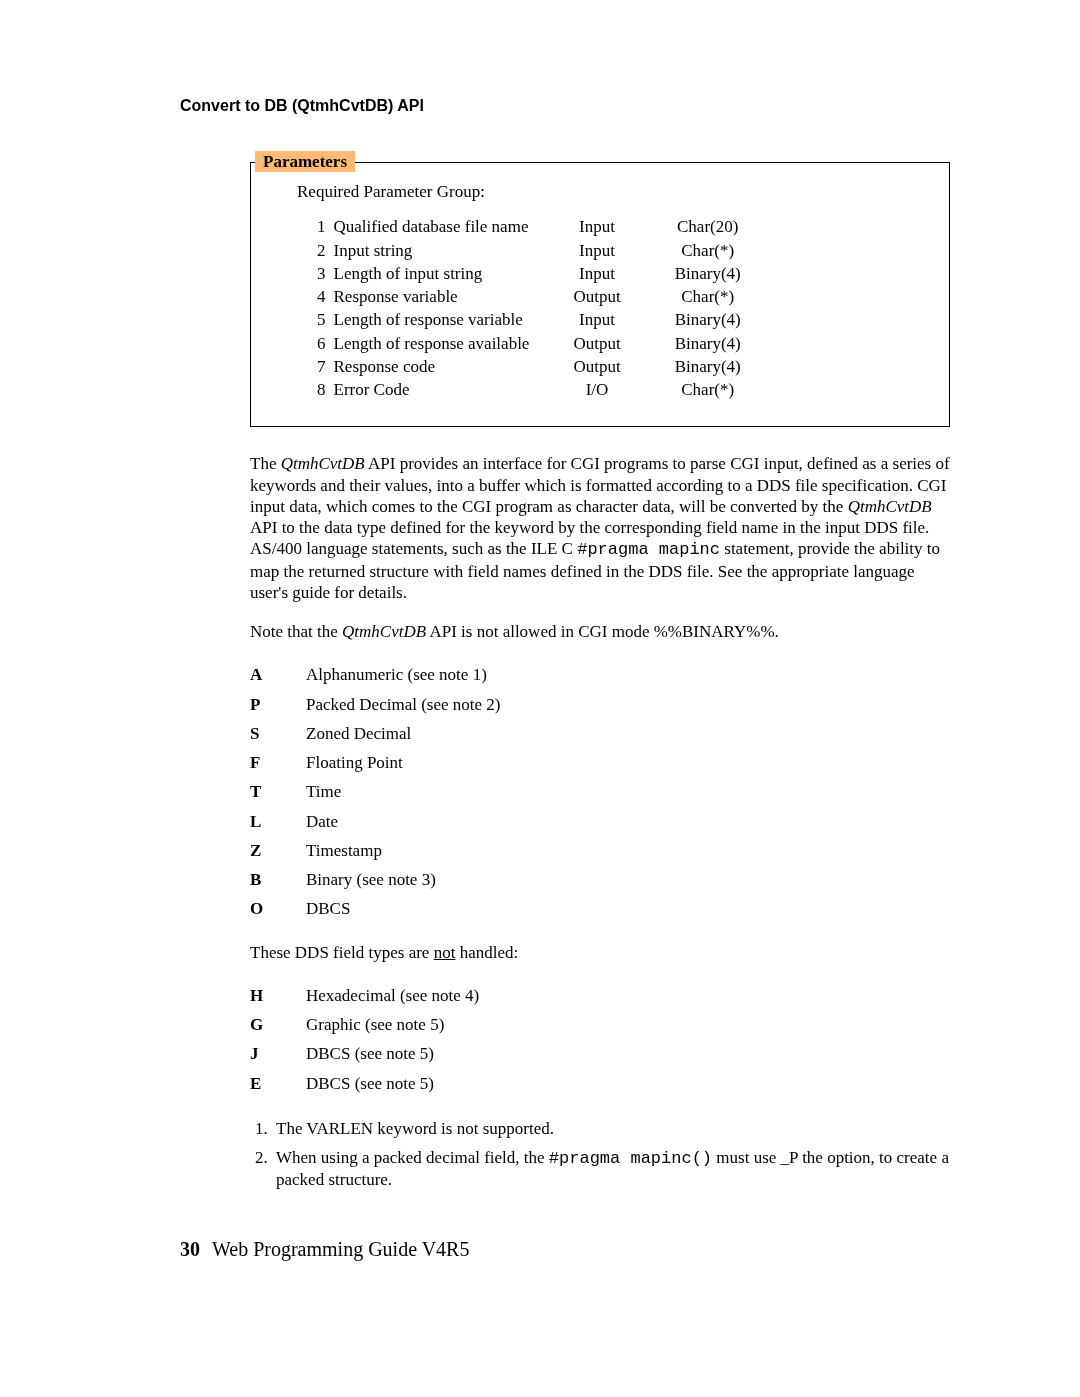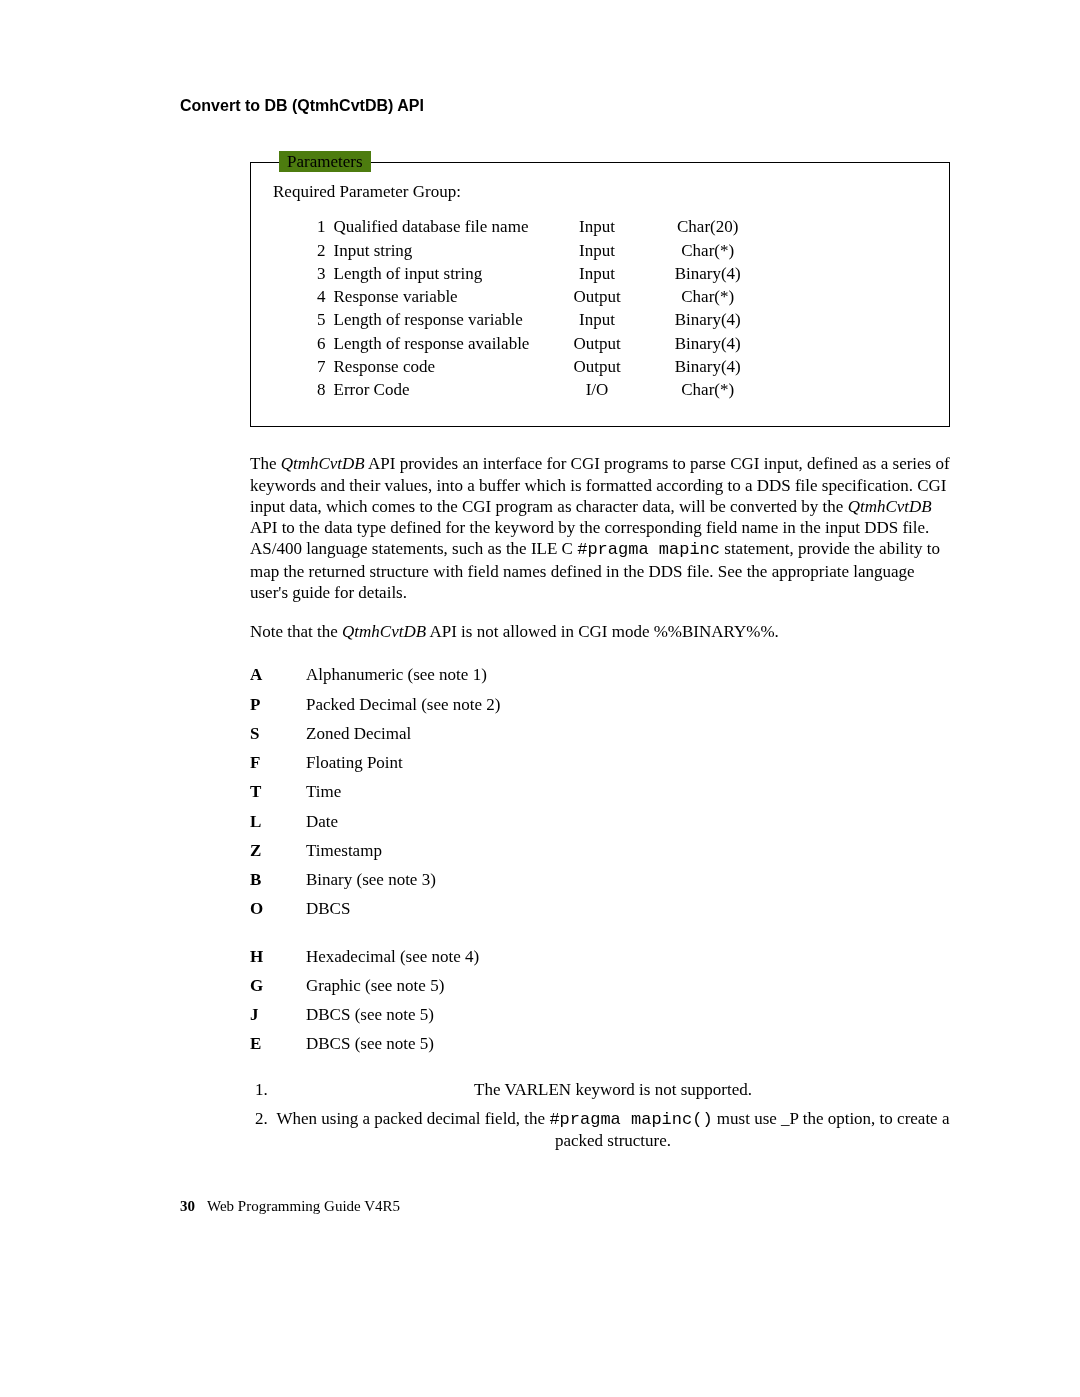--- a/index.html
+++ b/index.html
@@ -24,27 +24,28 @@
   .params-box {
     border: 1px solid #000;
     margin-left: 70px;
     padding: 18px 22px 24px 22px;
     position: relative;
     margin-bottom: 26px;
   }
   .params-box .legend {
     position: absolute;
     top: -12px;
-    left: 28px;
-    background: #4d7c0f;
+    left: 4px;
+    background: #fdba74;
     padding: 0 8px;
-    font-weight: 400;
+    font-weight: 700;
   }
   .params-box .rpg {
     margin-bottom: 14px;
+    margin-left: 24px;
   }
   .params-table {
     border-collapse: collapse;
     margin-left: 44px;
   }
   .params-table td {
     padding: 0 14px 2px 0;
     vertical-align: top;
     white-space: nowrap;
   }
@@ -73,24 +74,24 @@
     font-weight: 700;
     width: 56px;
     flex: 0 0 56px;
   }
   .underline { text-decoration: underline; }
   .notes-label { font-weight: 700; margin-bottom: 6px; }
   ol.notes {
     margin: 0 0 18px 0;
     padding-left: 22px;
   }
-  ol.notes li { padding: 2px 0 6px 4px; text-align: center; }
+  ol.notes li { padding: 2px 0 6px 4px; }
   .footer {
     margin-top: 40px;
-    font-size: 15px;
+    font-size: 20px;
   }
   .footer .pn { font-weight: 700; margin-right: 12px; }
 </style>
 </head>
 <body>
 
 <div class="page">
   <h1 class="title">Convert to DB (QtmhCvtDB) API</h1>
 
   <div class="params-box">
@@ -192,20 +193,23 @@
       <li>
           <span class="code">B</span>
           <span>Binary (see note 3)</span>
         </li>
       <li>
           <span class="code">O</span>
           <span>DBCS</span>
         </li>
     </ul>
 
+    <p>
+      <span>These DDS field types are </span><span class="underline">not</span><span> handled:</span>
+    </p>
 
     <ul class="dds-list">
       <li>
           <span class="code">H</span>
           <span>Hexadecimal (see note 4)</span>
         </li>
       <li>
           <span class="code">G</span>
           <span>Graphic (see note 5)</span>
         </li>

